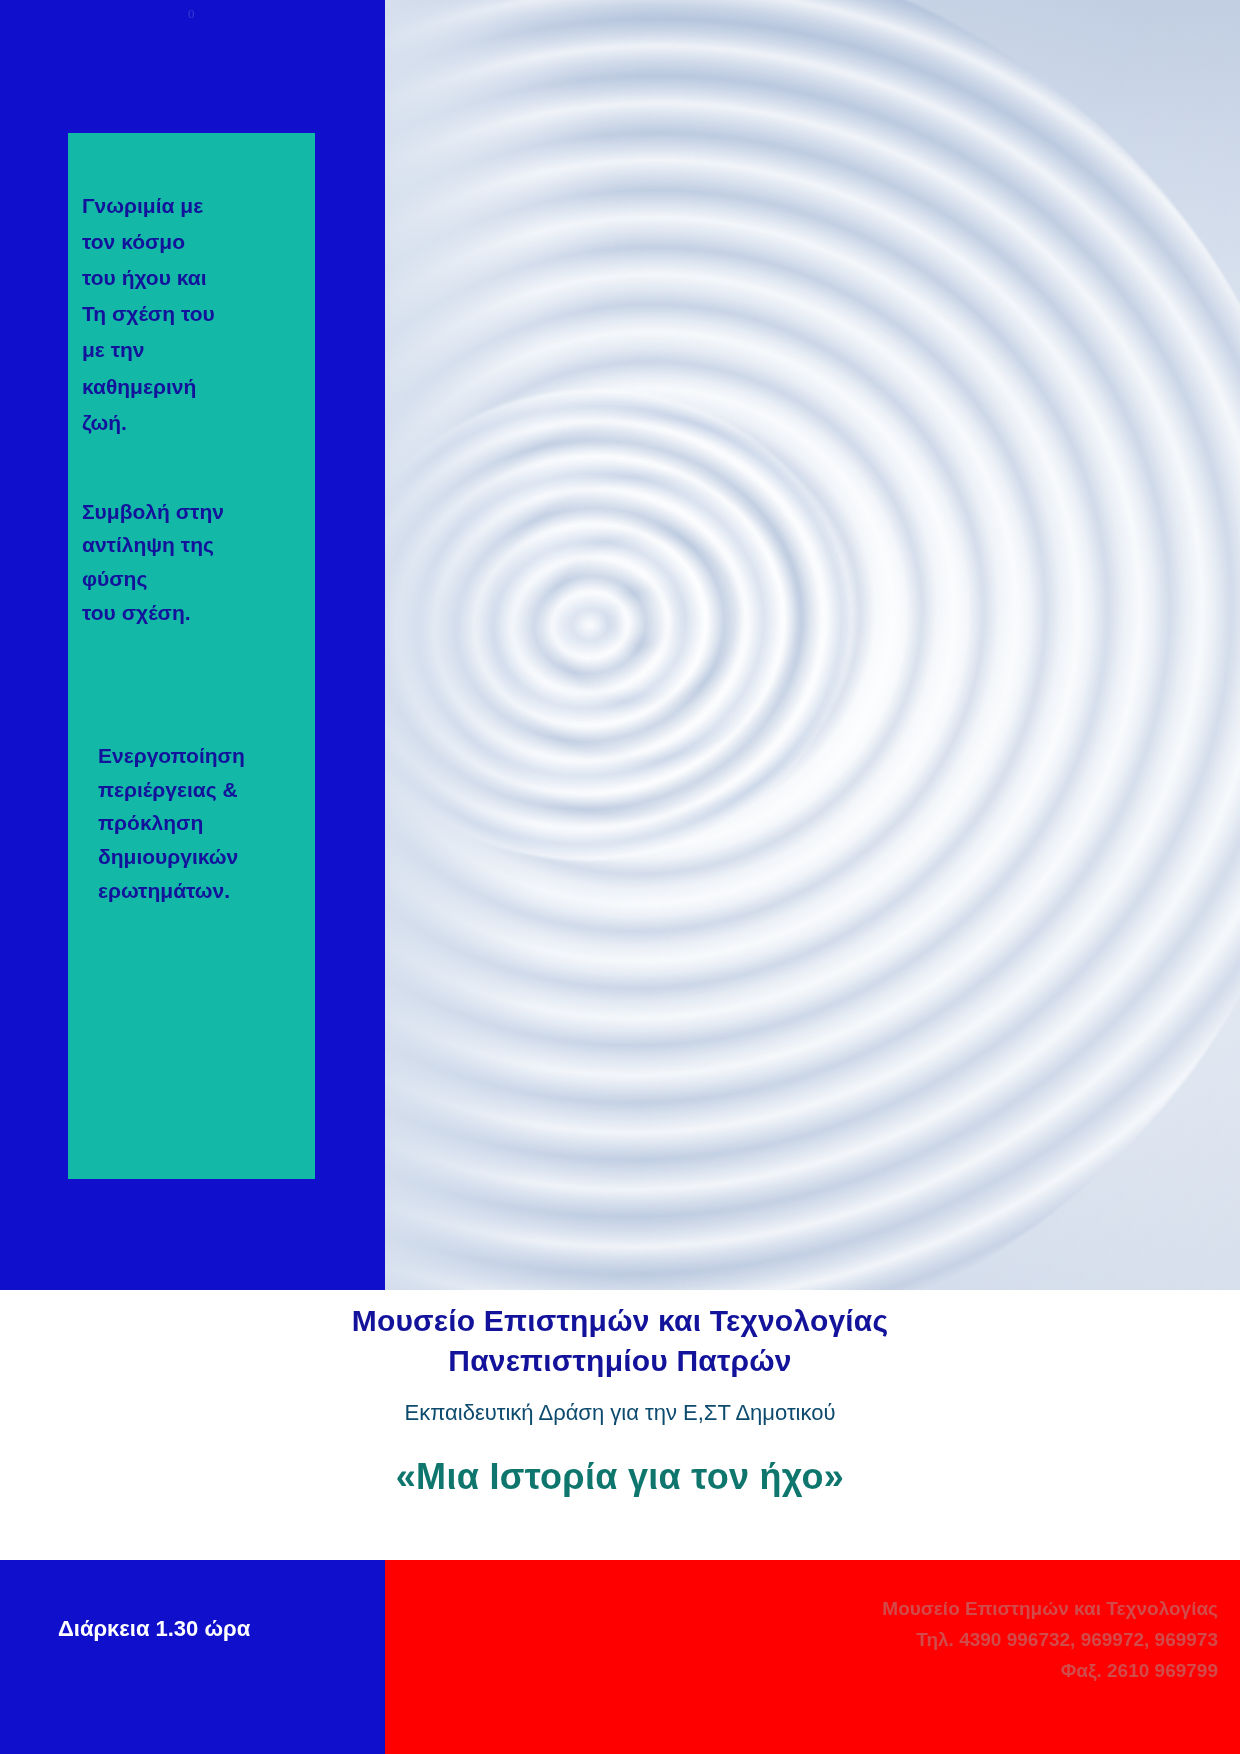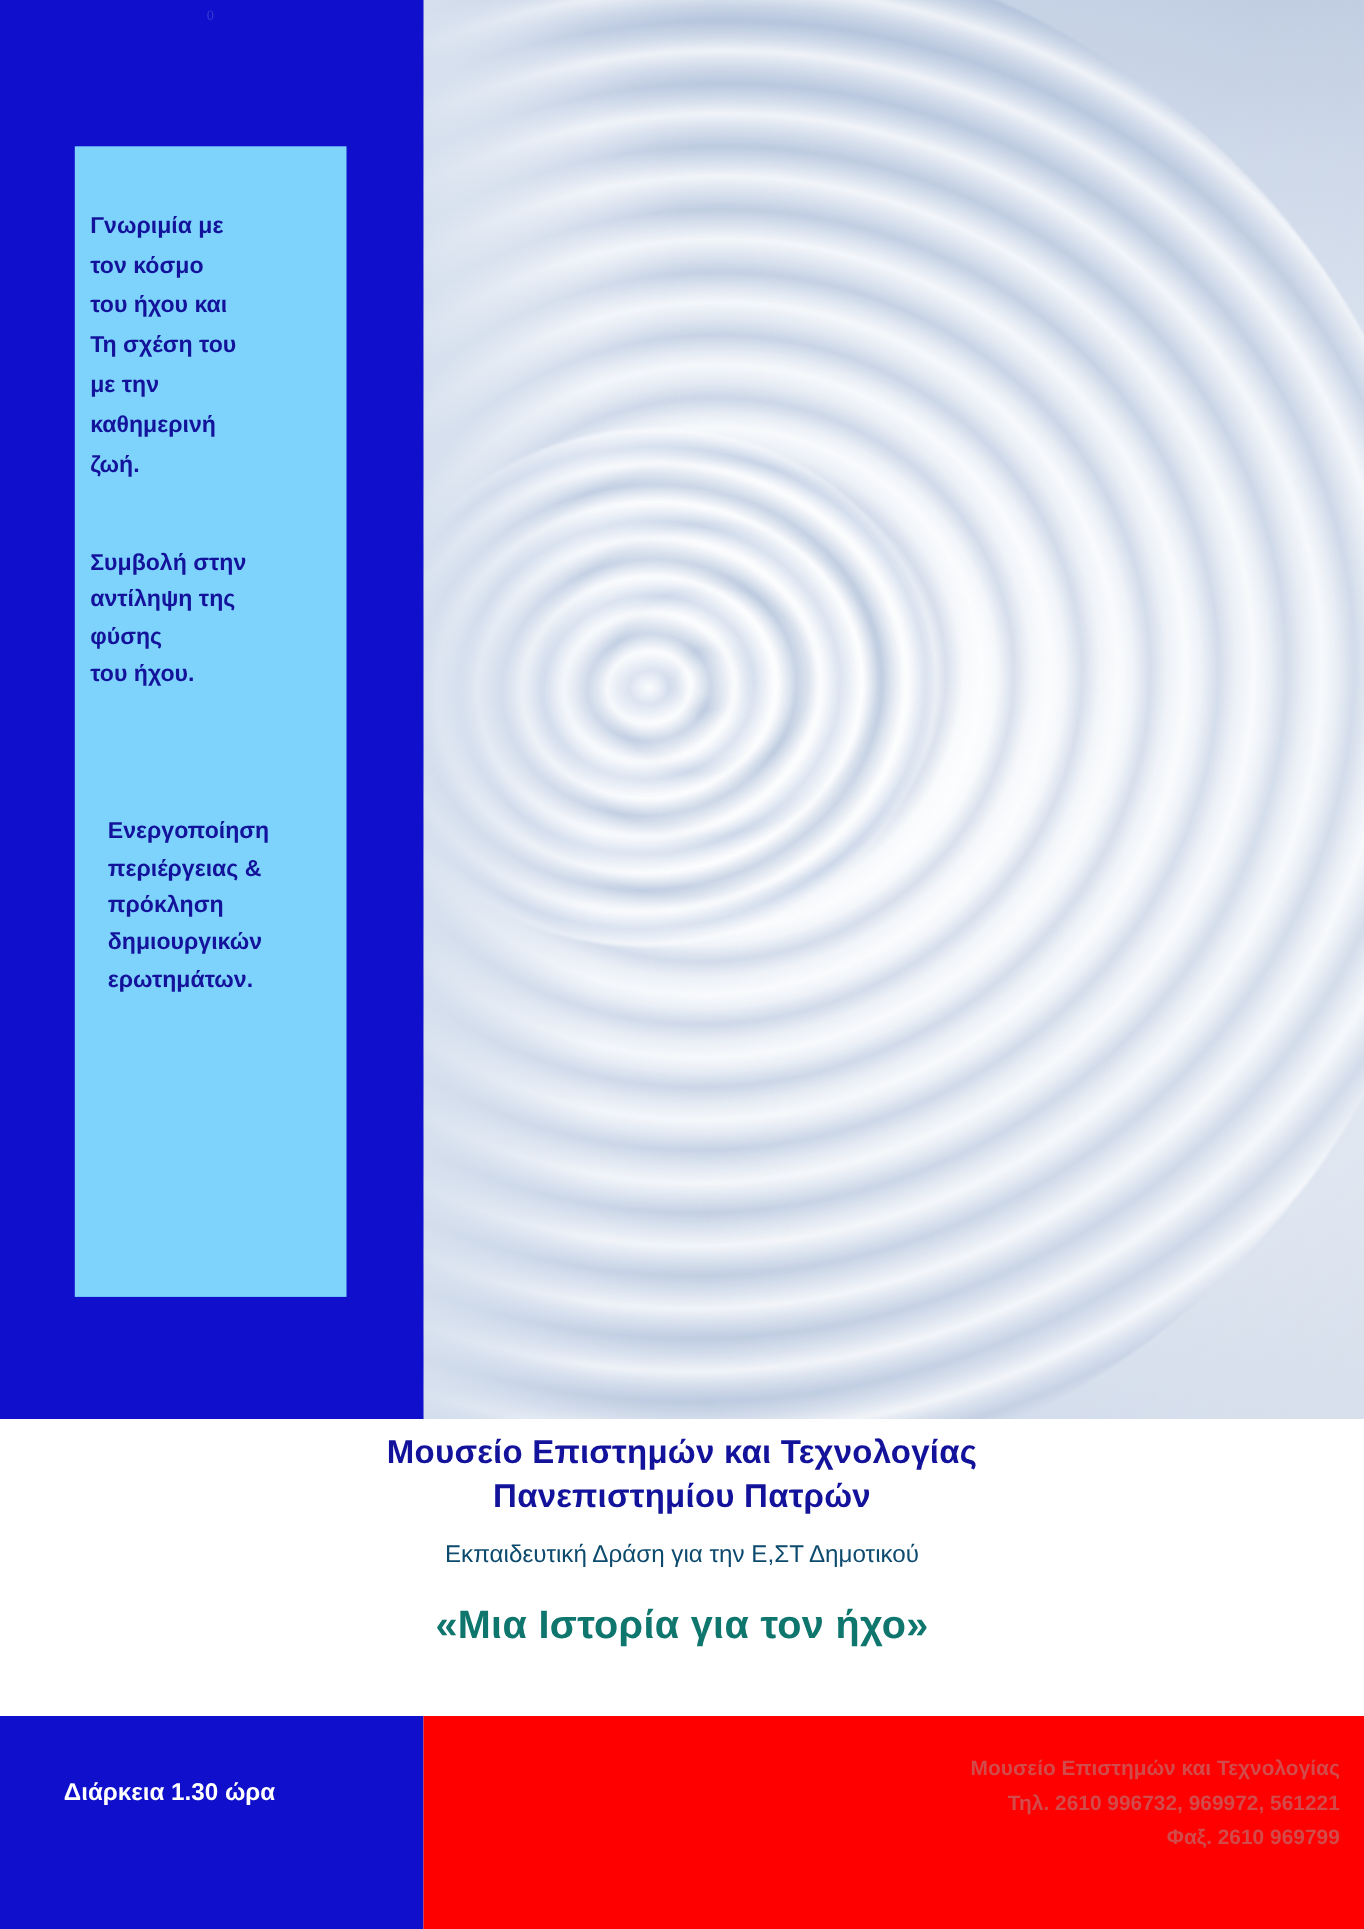--- a/index.html
+++ b/index.html
@@ -124,21 +124,21 @@
     font-family: "Liberation Serif", serif;
   }
 
   
   .text-card {
     position: absolute;
     left: 68px;
     top: 133px;
     width: 247px;
     height: 1046px;
-    background: #7dd3fc;
+    background: #14b8a6;
     box-sizing: border-box;
     padding: 55px 22px 18px 14px;
   }
 
   .card-block {
     color: #13129b;
     font-weight: bold;
     font-size: 21px;
     line-height: 1.72;
     font-family: "Liberation Sans", sans-serif;
@@ -248,39 +248,39 @@
     <div class="card-block b1">Γνωριμία με
 τον κόσμο
 του ήχου και
 Τη σχέση του
 με την
 καθημερινή
 ζωή.</div>
     <div class="card-block b2">Συμβολή στην
 αντίληψη  της
 φύσης
-του ήχου.</div>
+του σχέση.</div>
     <div class="card-block b3">Ενεργοποίηση
 περιέργειας &amp;
 πρόκληση
 δημιουργικών
 ερωτημάτων.</div>
   </div>
 
   <div class="titles">
     <div class="museum-line1">Μουσείο Επιστημών και Τεχνολογίας</div>
     <div class="museum-line2">Πανεπιστημίου Πατρών</div>
     <div class="subtitle">Εκπαιδευτική Δράση για την Ε,ΣΤ Δημοτικού</div>
     <div class="main-title">«Μια Ιστορία για τον ήχο»</div>
   </div>
 
   <div class="bottom">
     <div class="bottom-blue"></div>
     <div class="bottom-red"></div>
     <div class="duration">Διάρκεια  1.30 ώρα</div>
     <div class="contact">
       <div>Μουσείο Επιστημών και Τεχνολογίας</div>
-      <div>Τηλ. 2610 996732, 969972, 561221</div>
+      <div>Τηλ. 4390 996732, 969972, 969973</div>
       <div>Φαξ. 2610 969799</div>
     </div>
   </div>
 
 </div>
 
 </body></html>

